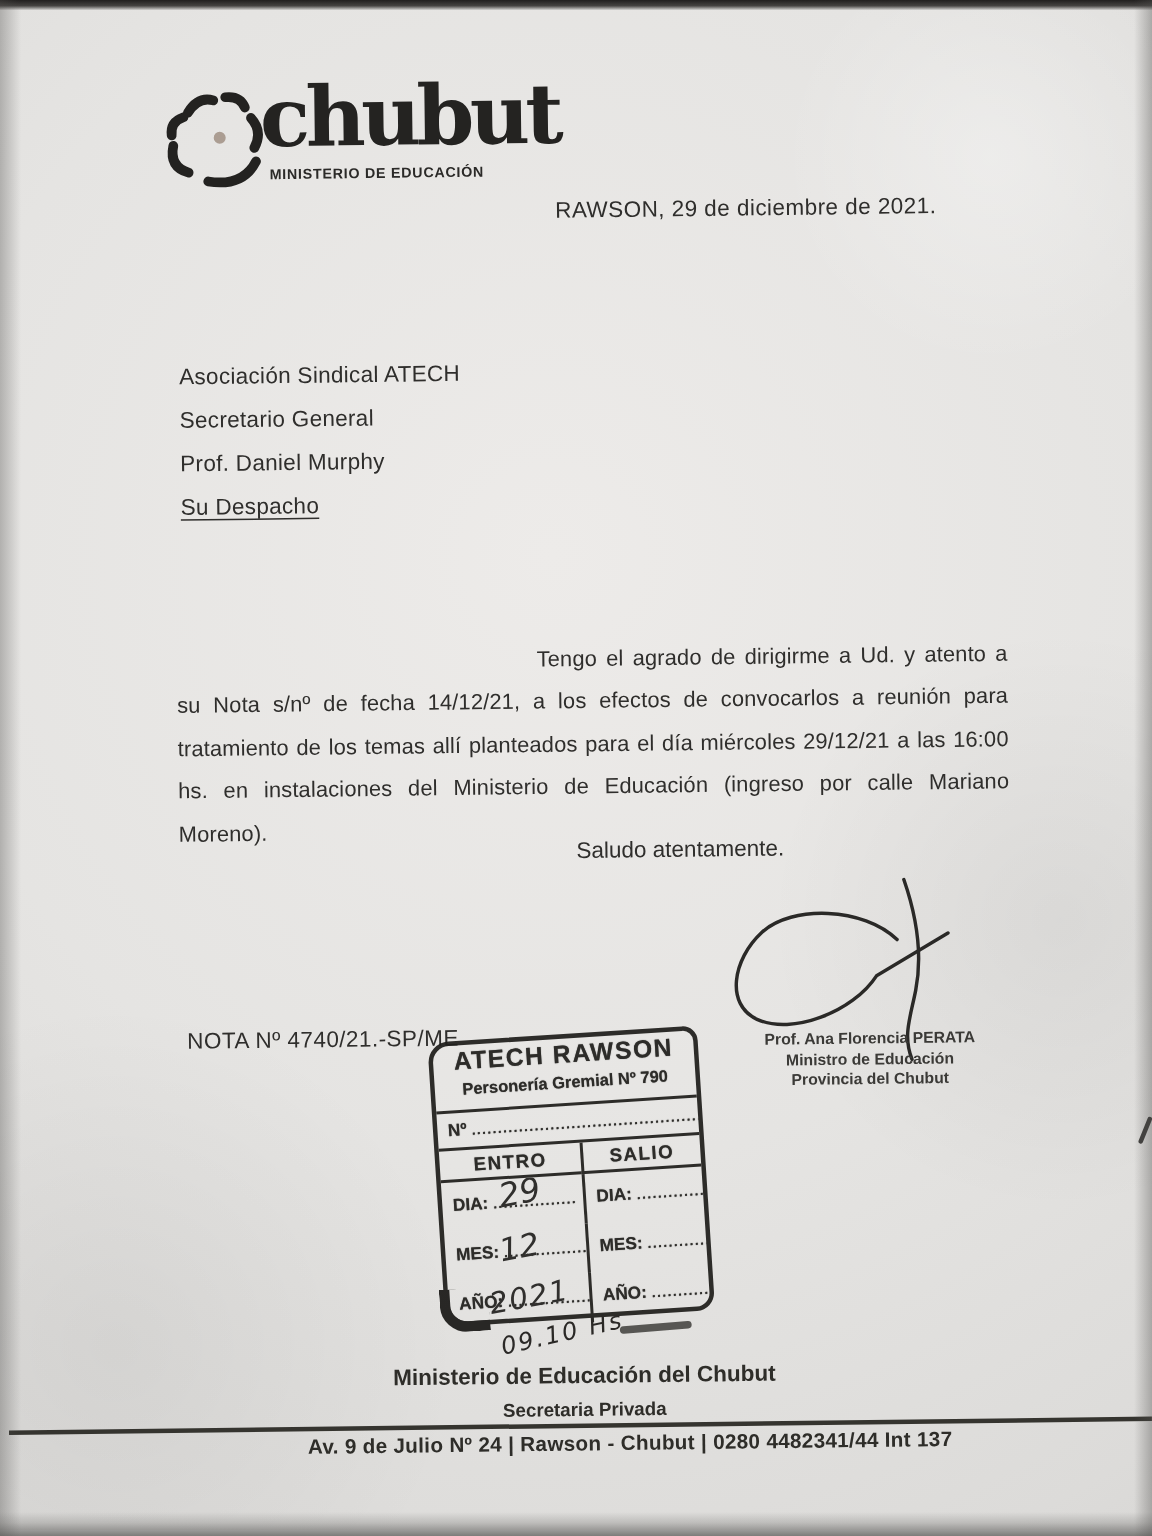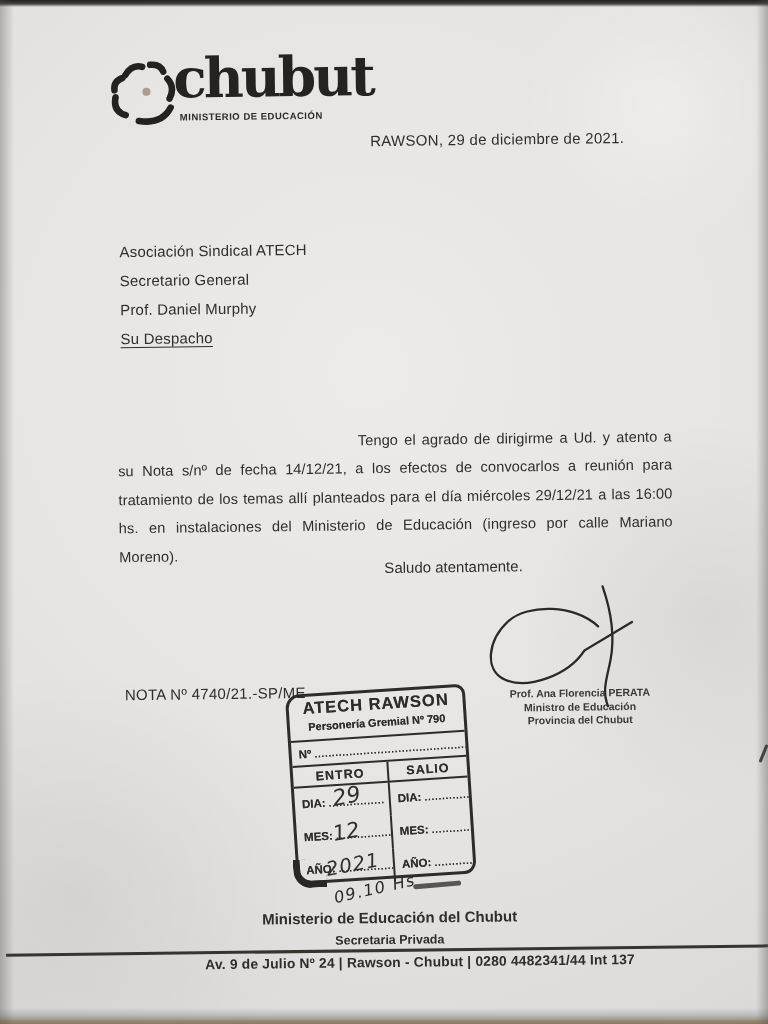--- a/index.html
+++ b/index.html
@@ -1,16 +1,16 @@
 <!DOCTYPE html>
 <html><head>
 <meta charset="utf-8">
 <style>
   html,body{margin:0;padding:0;width:768px;height:1024px;overflow:hidden;background:#8f8e8c;}
-  .photo{position:relative;width:768px;height:1024px;background:#eab308;}
+  .photo{position:relative;width:768px;height:1024px;background:#e5e5e5;}
   .paper{position:absolute;left:0;top:3px;right:0;bottom:4px;
     background:
       radial-gradient(circle 200px at 86% 10%, rgba(255,255,255,0.30), transparent 70%),
       radial-gradient(circle 320px at 10% 88%, rgba(0,0,0,0.05), transparent 72%),
       radial-gradient(circle 260px at 92% 60%, rgba(0,0,0,0.05), transparent 75%),
       radial-gradient(ellipse 120% 90% at 48% 36%, #edebe9 0%, #e5e4e2 45%, #dcdbd9 78%, #d1d0ce 100%);
   }
   .content{position:absolute;left:0;top:0;width:768px;height:1017px;
     transform:rotate(-0.7deg);transform-origin:50% 45%;
     font-family:"Liberation Sans",sans-serif;color:#2f2e2c;}

